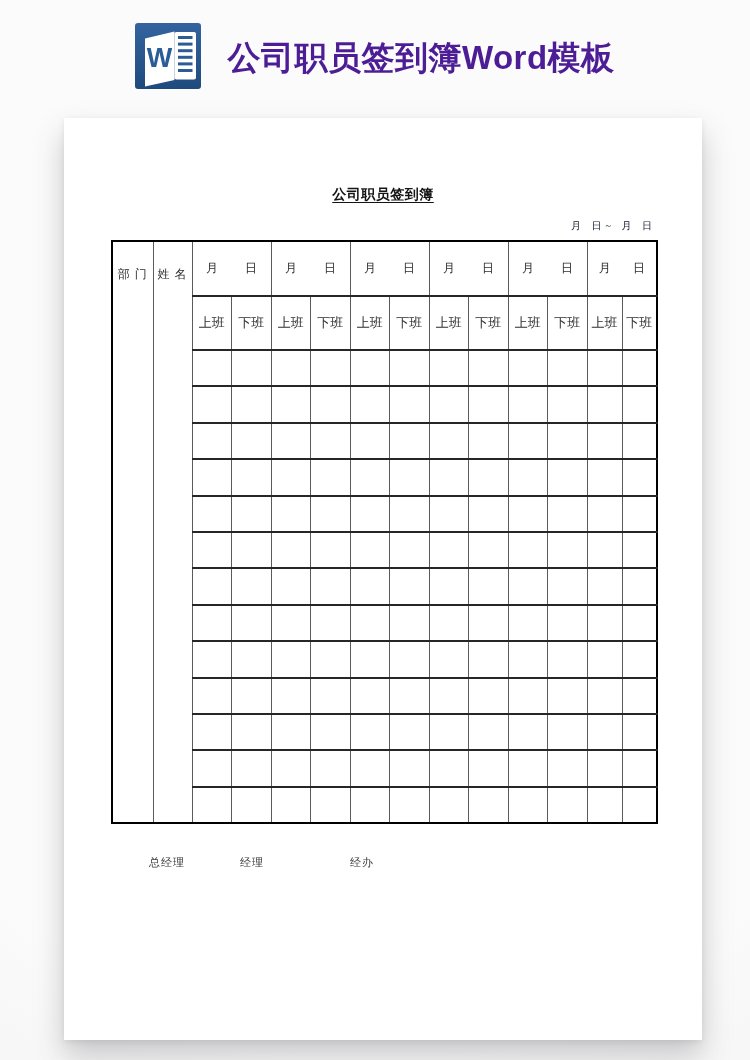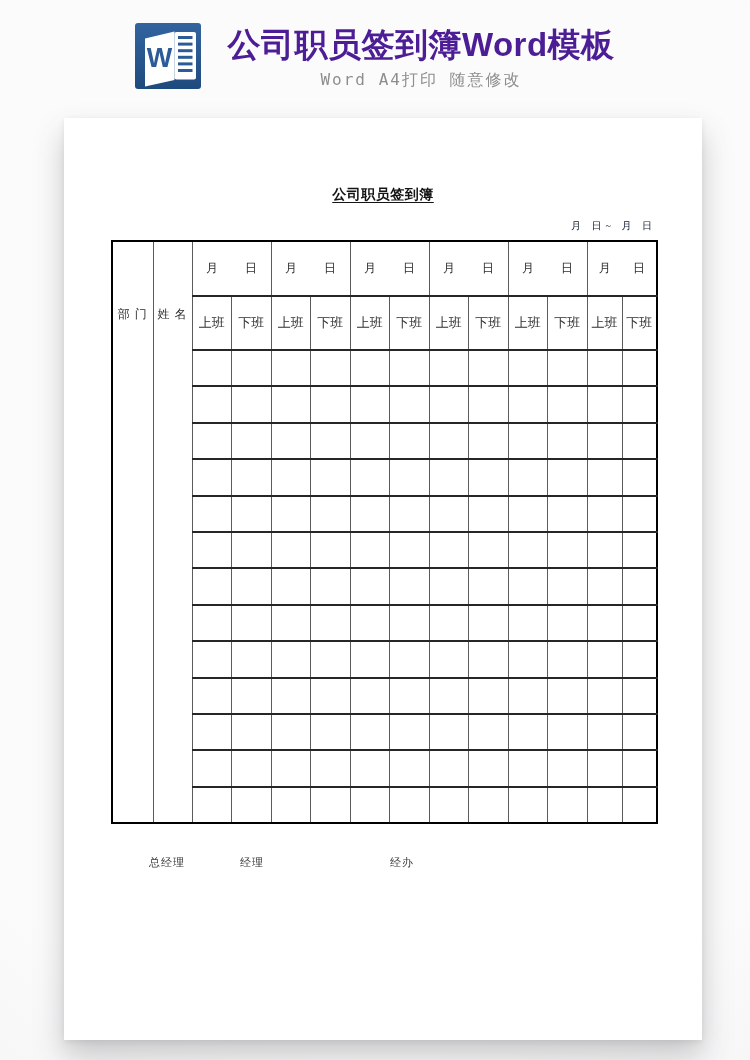--- a/index.html
+++ b/index.html
@@ -57,39 +57,39 @@
   }
   .signin-table td {
     border: 1px solid #5b5b5b;
     text-align: center; vertical-align: middle;
     color: #2d2d2d; font-size: 12px; font-weight: normal;
     overflow: hidden;
   }
   .hline td { border-top: 2px solid #262626; }      
   td.group-start { border-left: 1.6px solid #3c3c3c; }
   td.side-cell {
-    vertical-align: top; padding-top: 64px;
+    vertical-align: top; padding-top: 24px;
     letter-spacing: 1px; font-size: 12px;
   }
   tr.row-months td.month-cell { height: 55px; }
   .month-cell .md-wrap {
     display: flex; justify-content: space-around; align-items: center;
   }
   tr.row-shifts td { height: 54px; font-size: 13px; margin-top: 40px; }
   tr.body-row td { height: 36.4px; }
 
   
   .signatures { position: absolute; top: 737px; left: 0; width: 100%; height: 20px; }
   .signatures span {
     position: absolute; font-size: 11px; color: #383838;
     font-family: "Liberation Serif", serif; letter-spacing: 1px;
   }
   .sig-gm { left: 49px; margin-left: 36px; }
   .sig-mgr { left: 176px; }
-  .sig-handler { left: 286px; margin-left: 40px; }
+  .sig-handler { left: 286px; }
 </style>
 </head>
 <body>
 
 <div class="banner">
   <div class="word-icon">
     <svg viewBox="0 0 66 66" width="66" height="66" aria-hidden="true">
       <defs>
         <linearGradient id="wg" x1="0" y1="0" x2="0" y2="1">
           <stop offset="0" stop-color="#33649f"></stop>
@@ -105,21 +105,20 @@
         <rect x="43" y="32.8" width="14.5" height="3"></rect>
         <rect x="43" y="39.4" width="14.5" height="3"></rect>
         <rect x="43" y="46" width="14.5" height="3"></rect>
       </g>
       <polygon points="10,15.5 39.5,8.5 39.5,57 10,63.5" fill="#ffffff"></polygon>
       <text x="24.5" y="44" text-anchor="middle" font-size="27" font-weight="bold" fill="#2b5c97" font-family="Liberation Sans, sans-serif">W</text>
     </svg>
   </div>
   <div class="banner-text">
     <div class="banner-title">公司职员签到簿Word模板</div>
-    <div class="banner-subtitle">Word A4打印 随意修改</div>
   </div>
 </div>
 
 <div class="page">
   <div class="doc-title">公司职员签到簿</div>
   <div class="date-range">月 日~ 月 日</div>
 
   <table class="signin-table">
     <colgroup>
       <col style="width:41px">

